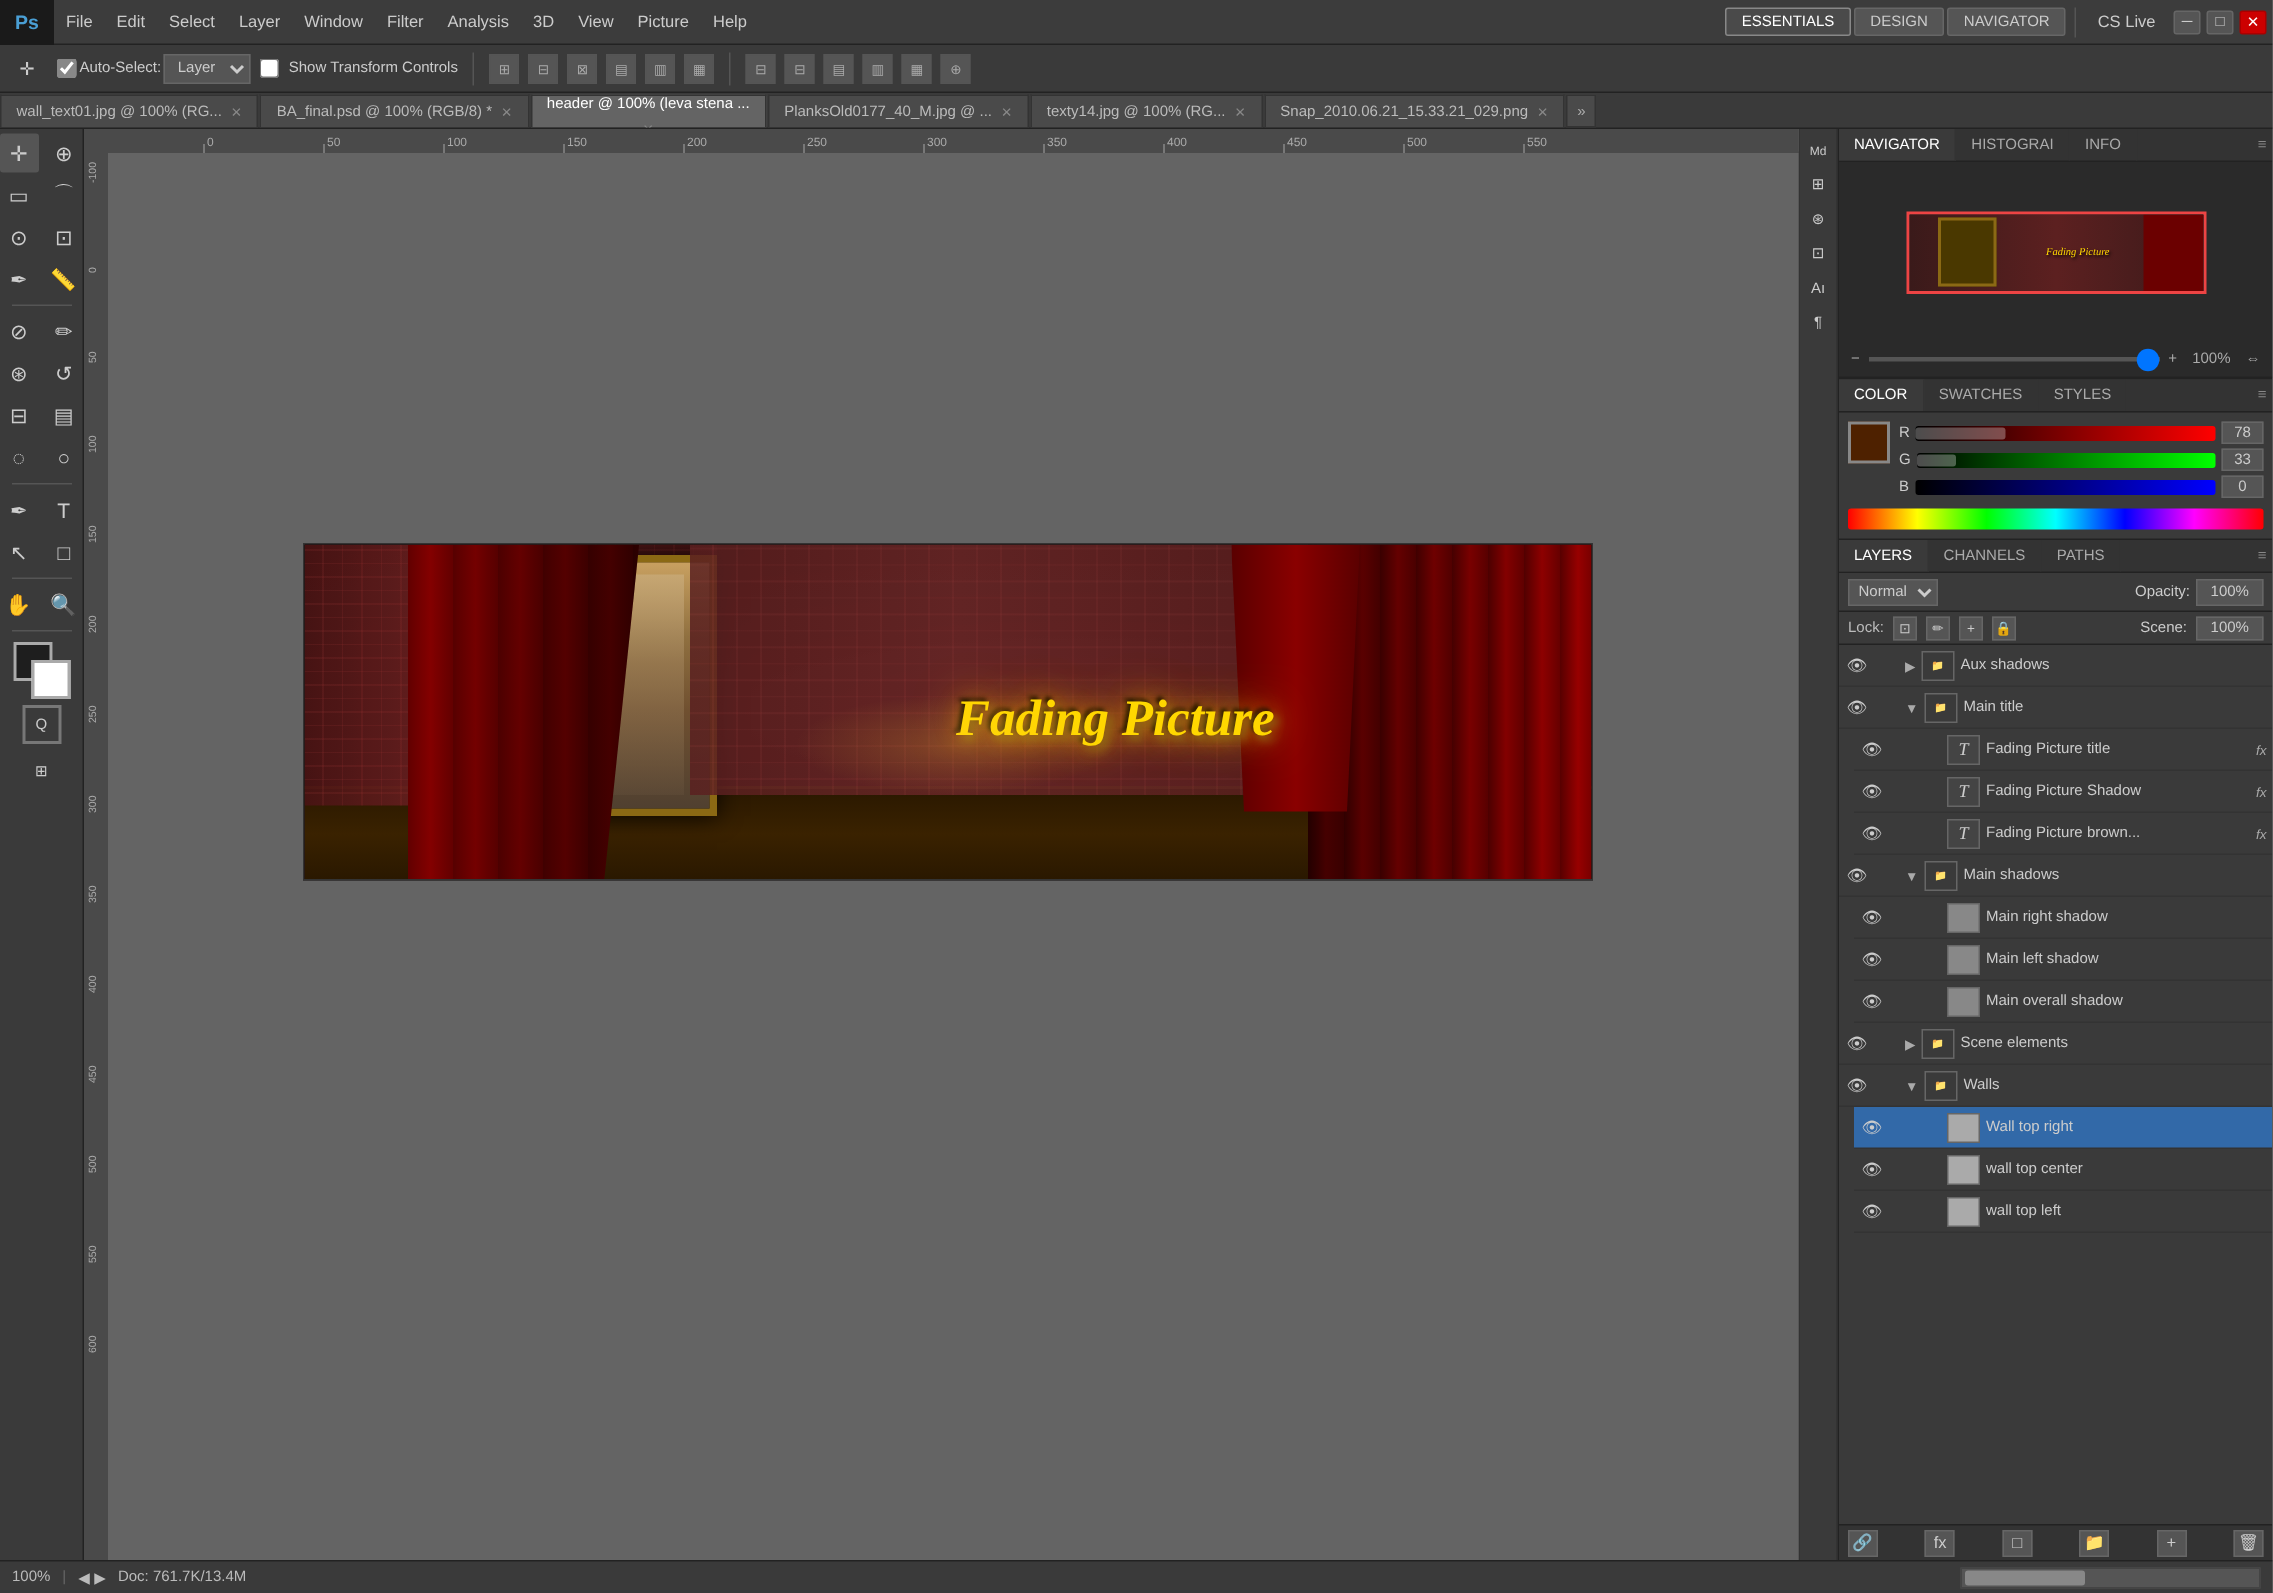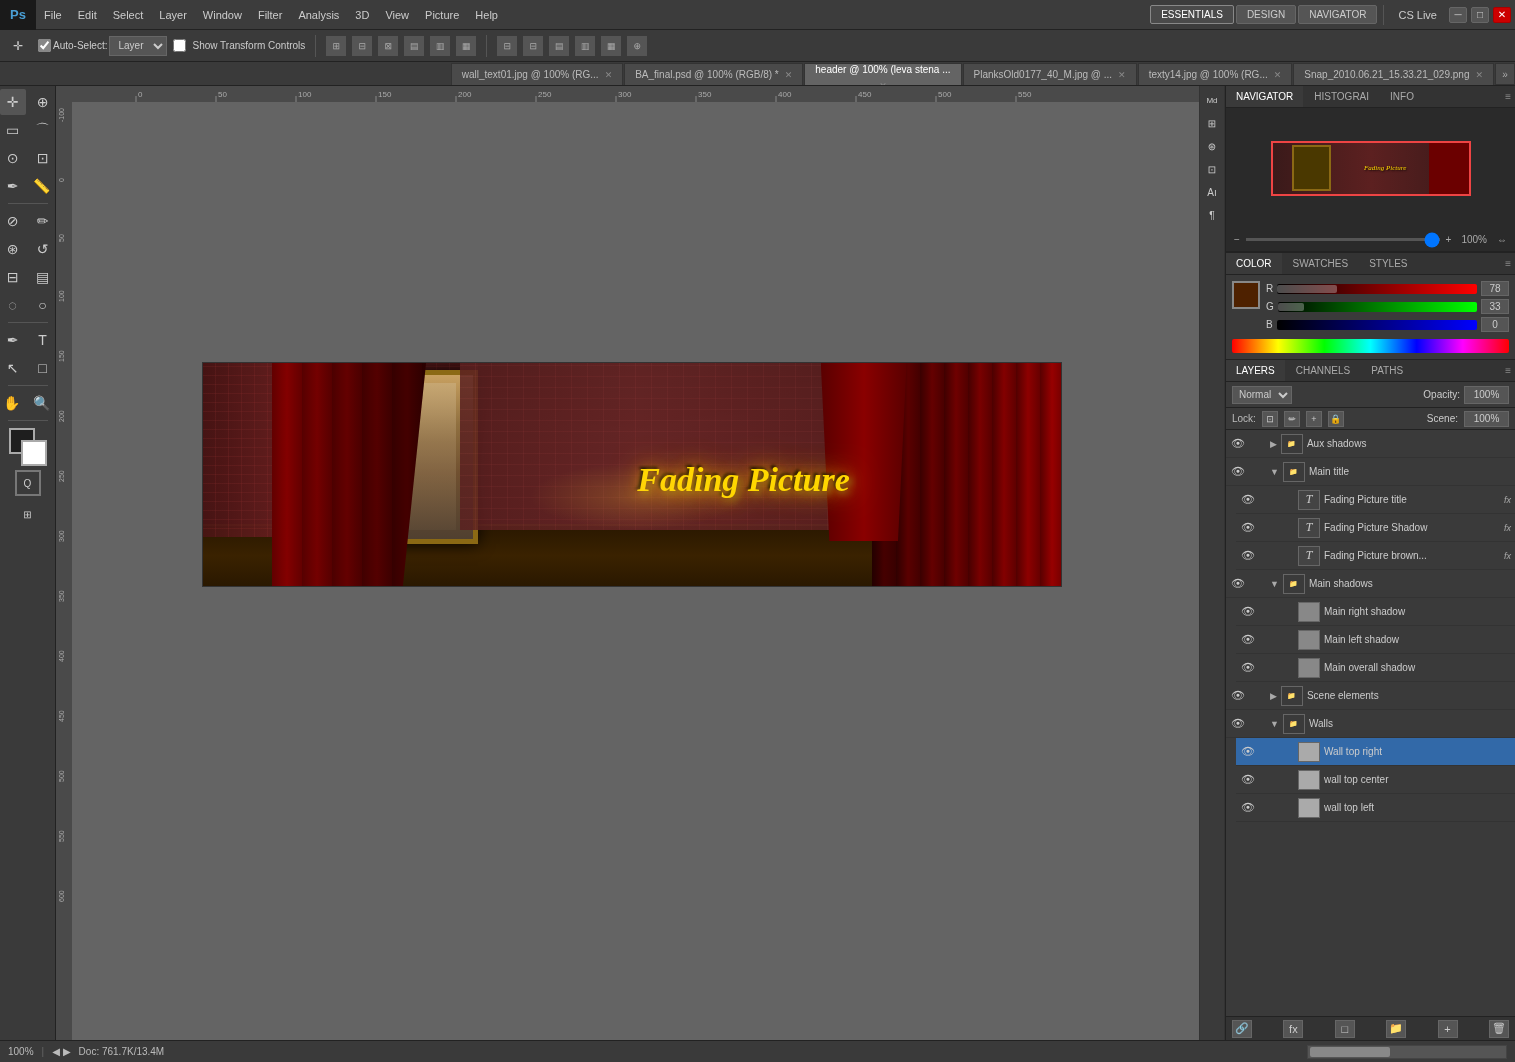--- a/index.html
+++ b/index.html
@@ -24,21 +24,21 @@
       display: flex; align-items: center; padding: 0 4px; gap: 6px; color: #ccc;
     }
     .opt-select { background: #555; color: #ccc; border: 1px solid #666; padding: 1px 4px; font-size: 10px; height: 20px; }
     .opt-checkbox { accent-color: #888; }
     .opt-label { font-size: 10px; color: #ccc; }
     .align-btn { width: 20px; height: 20px; background: #555; border: 1px solid #555; display: flex; align-items: center; justify-content: center; cursor: pointer; font-size: 9px; color: #aaa; }
 
     
     #tab-bar {
       width: 100%; height: 24px; background: #3a3a3a; display: flex; align-items: flex-end;
-      border-bottom: 1px solid #222; overflow: hidden; justify-content: flex-end;
+      border-bottom: 1px solid #222; overflow: hidden;
     }
     .tab {
       height: 22px; padding: 0 10px; background: #4a4a4a; border: 1px solid #333; border-bottom: none;
       display: flex; align-items: center; font-size: 10px; color: #bbb; cursor: pointer; white-space: nowrap;
       gap: 6px; margin-right: 1px;
     }
     .tab.active { background: #646464; color: #fff; flex-direction: column; }
     .tab-close { font-size: 9px; color: #888; cursor: pointer; }
     .tab-more { width: 20px; height: 22px; background: #4a4a4a; border: 1px solid #333; display: flex; align-items: center; justify-content: center; cursor: pointer; color: #aaa; font-size: 10px; }
 

